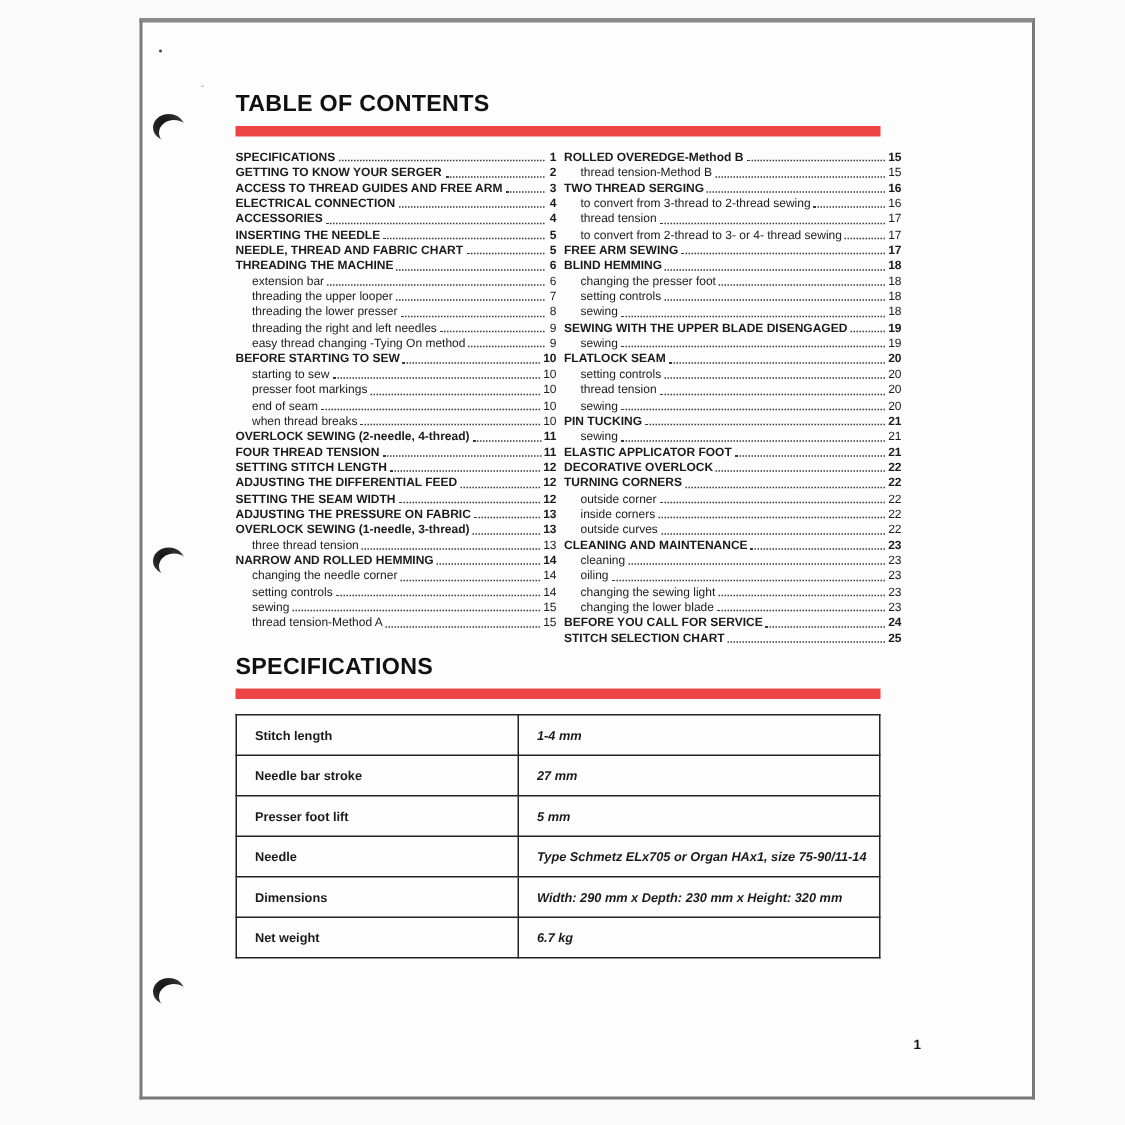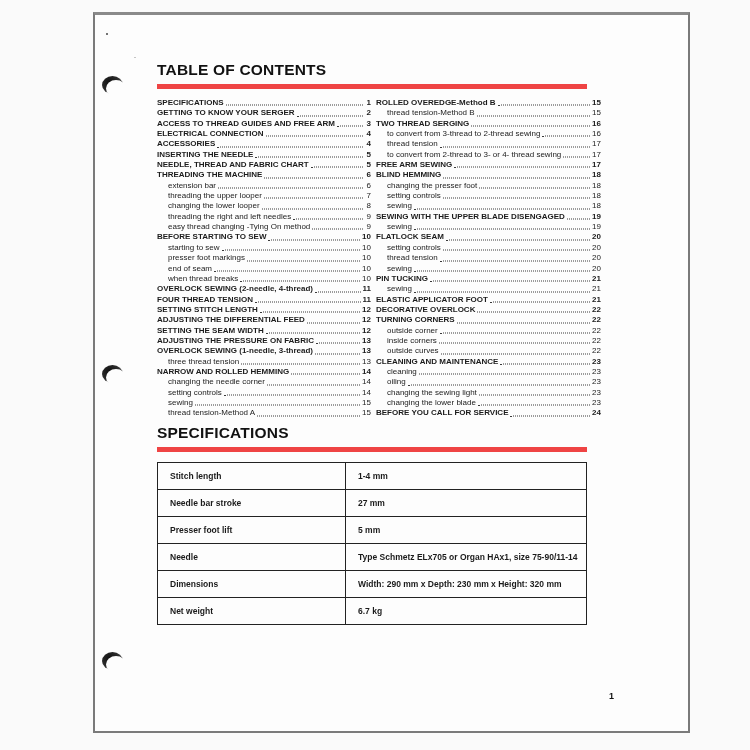--- a/index.html
+++ b/index.html
@@ -42,21 +42,21 @@
   .speck-1 { left: 11px; top: 18px; width: 2px; height: 2px; }
   .speck-2 { left: 39px; top: 42px; width: 2px; height: 1px; opacity: .4; }
 
   .content { position: absolute; left: 62px; top: 0; width: 430px; }
 
   .section-title {
     font-size: 15.5px;
     font-weight: bold;
     letter-spacing: 0.2px;
     color: #111;
-    border-bottom: 5px solid #ef4444;
+    border-bottom: 7px solid #ef4444;
     padding-bottom: 5px;
     width: 430px;
   }
   .toc-title { margin-top: 46px; }
   .specs-title { margin-top: 5px; }
 
   .toc-columns {
     display: flex;
     margin-top: 9px;
     width: 444px; 
@@ -96,21 +96,21 @@
     height: 27px;
     font-size: 8.5px;
     font-weight: 600;
     color: #1b1b1b;
     vertical-align: middle;
     padding: 0 0 0 12px;
     overflow: hidden;
     white-space: nowrap;
   }
   td.spec-label { width: 188px; }
-  td.spec-value { padding-left: 9px; }
+  td.spec-value { padding-left: 9px; font-style: italic; }
 
   .page-number {
     position: absolute;
     left: 514px; top: 676px;
     font-size: 9px;
     font-weight: bold;
     color: #111;
   }
 </style>
 </head>
@@ -176,21 +176,21 @@
               <span class="toc-label">extension bar</span>
               <span class="leader"></span>
               <span class="toc-page">6</span>
             </div>
             <div class="toc-entry sub">
               <span class="toc-label">threading the upper looper</span>
               <span class="leader"></span>
               <span class="toc-page">7</span>
             </div>
             <div class="toc-entry sub">
-              <span class="toc-label">changing the lower looper</span>
+              <span class="toc-label">threading the lower presser</span>
               <span class="leader"></span>
               <span class="toc-page">8</span>
             </div>
             <div class="toc-entry sub">
               <span class="toc-label">threading the right and left needles</span>
               <span class="leader"></span>
               <span class="toc-page">9</span>
             </div>
             <div class="toc-entry sub">
               <span class="toc-label">easy thread changing -Tying On method</span>
@@ -436,20 +436,25 @@
             </div>
             <div class="toc-entry sub">
               <span class="toc-label">changing the lower blade</span>
               <span class="leader"></span>
               <span class="toc-page">23</span>
             </div>
             <div class="toc-entry">
               <span class="toc-label">BEFORE YOU CALL FOR SERVICE</span>
               <span class="leader"></span>
               <span class="toc-page">24</span>
+            </div>
+            <div class="toc-entry">
+              <span class="toc-label">STITCH SELECTION CHART</span>
+              <span class="leader"></span>
+              <span class="toc-page">25</span>
             </div>
           </div>
       </div>
 
       <h1 class="section-title specs-title">SPECIFICATIONS</h1>
 
       <table class="specs-table">
         <tbody id="specs-body">
             <tr>
               <td class="spec-label">Stitch length</td>

